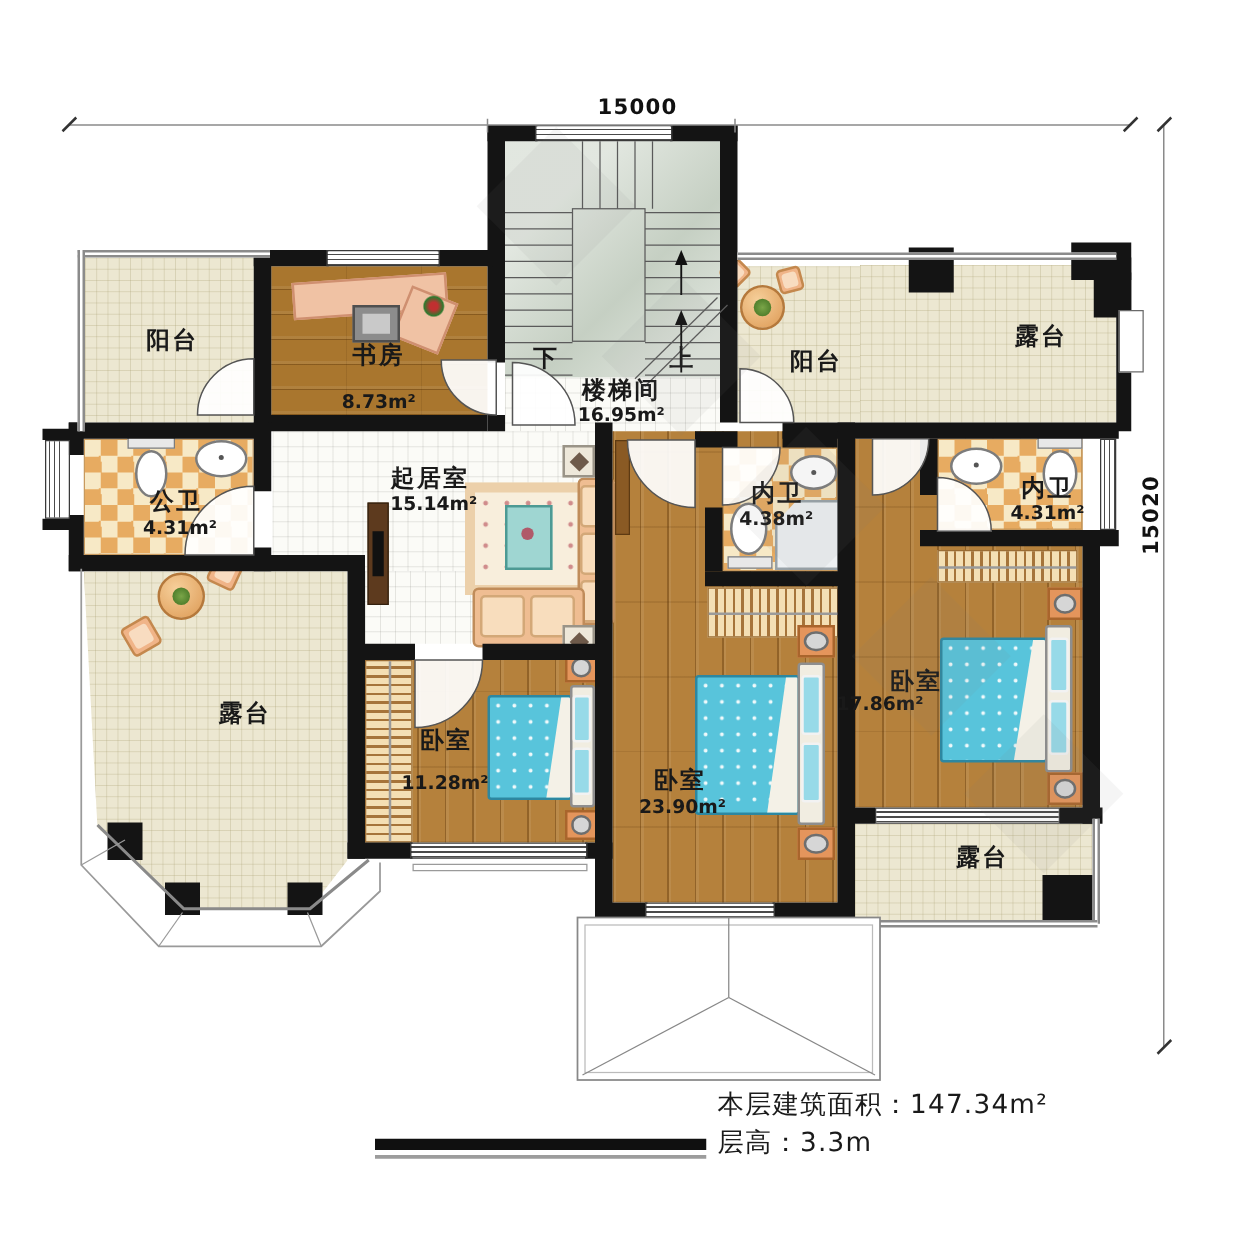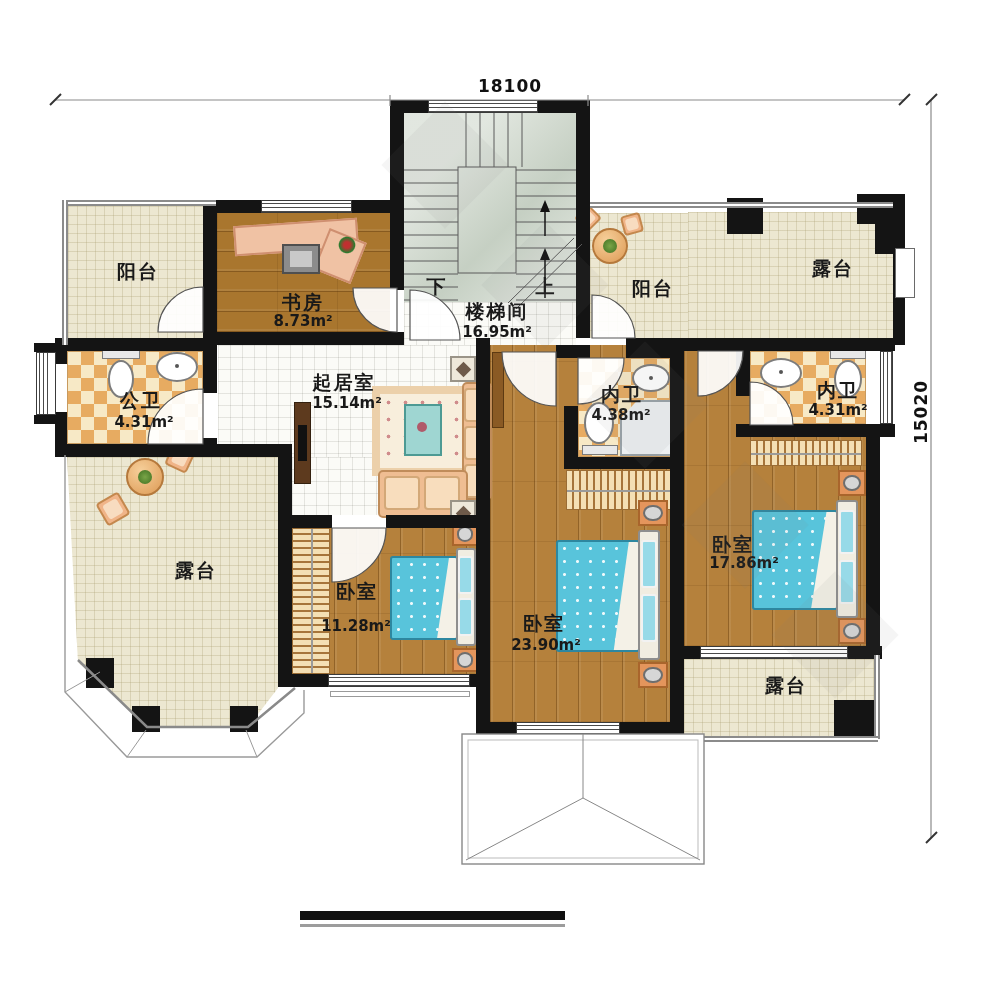--- a/index.html
+++ b/index.html
@@ -351,21 +351,21 @@
     </g>
     <g stroke="#888" stroke-width="1" fill="none">
       <rect x="468" y="740" width="230" height="118" stroke="#bbb"></rect>
       <line x1="583" y1="734" x2="583" y2="798"></line>
       <line x1="583" y1="798" x2="466" y2="860"></line>
       <line x1="583" y1="798" x2="700" y2="860"></line>
     </g>
   </svg>
 
   <div class="lbl" style="left:138px;top:272px">阳台</div>
-  <div class="lbl" style="left:303px;top:303px">书房</div>
+  <div class="lbl" style="left:303px;top:284px">书房</div>
   <div class="lbl-area" style="left:303px;top:321px">8.73m²</div>
   <div class="lbl" style="left:497px;top:312px">楼梯间</div>
   <div class="lbl-area" style="left:497px;top:332px">16.95m²</div>
   <div class="lbl" style="left:437px;top:287px">下</div>
   <div class="lbl" style="left:546px;top:287px">上</div>
   <div class="lbl" style="left:653px;top:289px">阳台</div>
   <div class="lbl" style="left:833px;top:269px">露台</div>
   <div class="lbl" style="left:141px;top:401px">公卫</div>
   <div class="lbl-area" style="left:144px;top:422px">4.31m²</div>
   <div class="lbl" style="left:344px;top:383px">起居室</div>
@@ -373,28 +373,32 @@
   <div class="lbl" style="left:622px;top:395px">内卫</div>
   <div class="lbl-area" style="left:621px;top:415px">4.38m²</div>
   <div class="lbl" style="left:838px;top:391px">内卫</div>
   <div class="lbl-area" style="left:838px;top:410px">4.31m²</div>
   <div class="lbl" style="left:196px;top:571px">露台</div>
   <div class="lbl" style="left:357px;top:592px">卧室</div>
   <div class="lbl-area" style="left:356px;top:626px">11.28m²</div>
   <div class="lbl" style="left:544px;top:624px">卧室</div>
   <div class="lbl-area" style="left:546px;top:645px">23.90m²</div>
   <div class="lbl" style="left:733px;top:545px">卧室</div>
-  <div class="lbl-area" style="left:744px;top:563px">17.86m²</div>
+  <div class="lbl-area" style="left:704px;top:563px">17.86m²</div>
   <div class="lbl" style="left:786px;top:686px">露台</div>
 
-  <div class="dim" style="left:510px;top:86px">18100</div>
+  <div class="dim" style="left:510px;top:86px">15000</div>
   <div class="dim dim-r" style="left:921px;top:412px">15020</div>
 
   <div class="bar1"></div>
   <div class="bar2"></div>
+  <div class="info">
+    <div><span>本层建筑面积：</span><span>147.34m²</span></div>
+    <div><span>层高：</span><span>3.3m</span></div>
+  </div>
 
   <div class="wm" style="left:400px;top:120px;width:90px;height:90px"></div>
   <div class="wm" style="left:500px;top:240px;width:90px;height:90px"></div>
   <div class="wm" style="left:600px;top:360px;width:90px;height:90px"></div>
   <div class="wm" style="left:700px;top:480px;width:90px;height:90px"></div>
   <div class="wm" style="left:790px;top:590px;width:90px;height:90px"></div>
 
 </div>
 
 </body></html>

